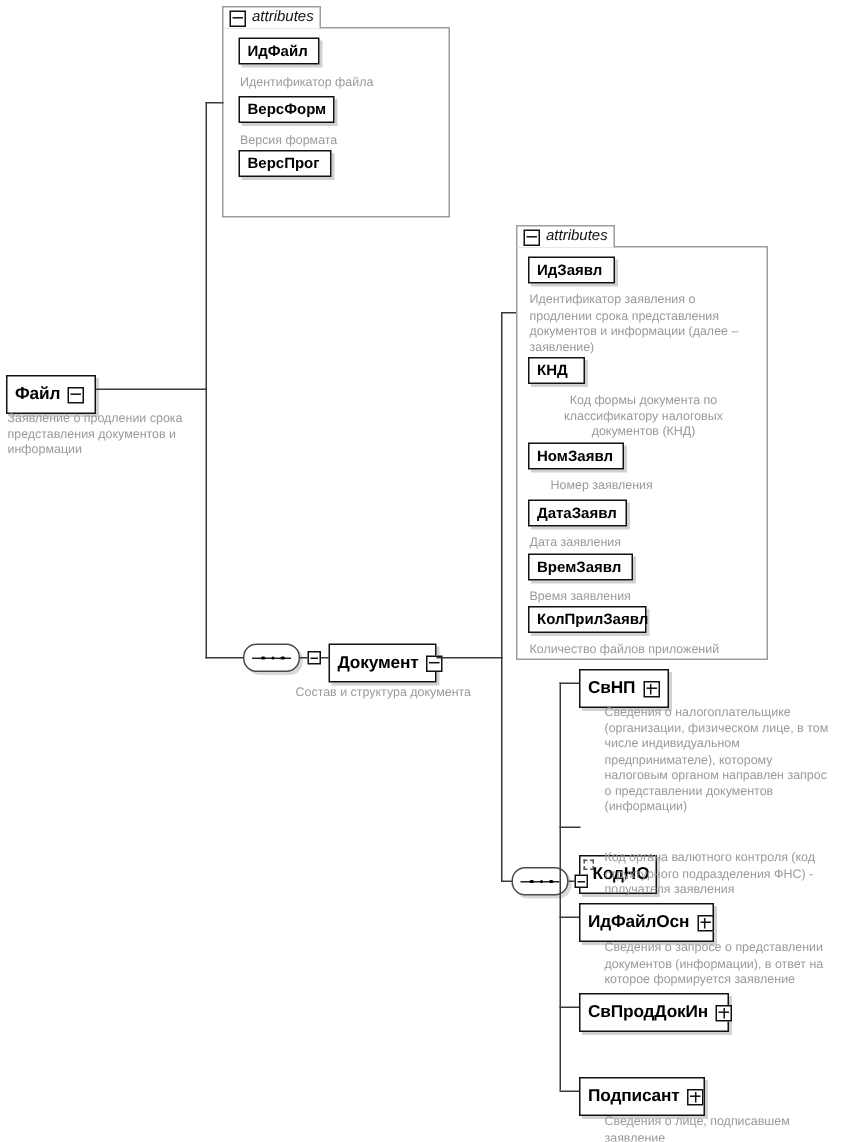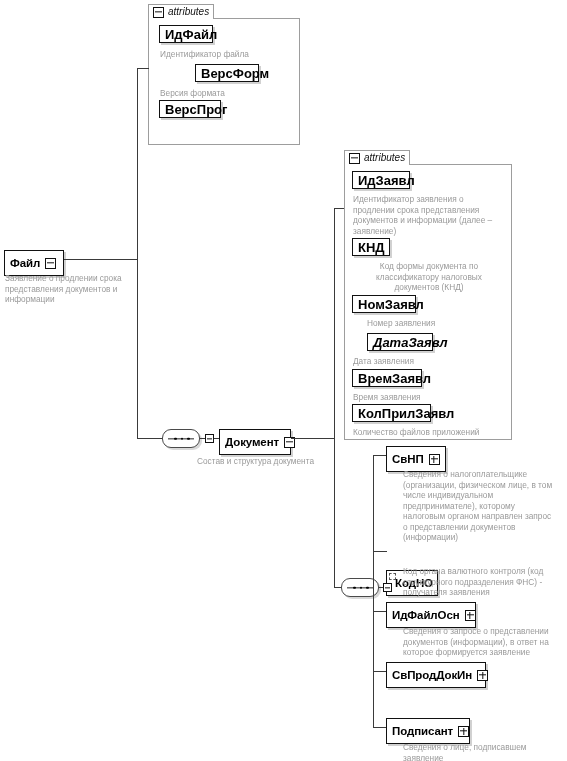--- a/index.html
+++ b/index.html
@@ -89,21 +89,21 @@
     background: #ffffff;
     border: 1.6px solid #111111;
     box-shadow: 2px 2px 0 0 rgba(0,0,0,0.18);
     height: 18px;
     display: flex;
     align-items: center;
     padding: 0 5px;
     white-space: nowrap;
   }
   .attrbox .lbl {
-    font-size: 13px;
+    font-size: 10px;
     font-weight: bold;
     color: #000;
     line-height: 11px;
   }
 
   
   .doc {
     position: absolute;
     font-size: 8.3px;
     line-height: 10.5px;
@@ -226,21 +226,21 @@
     <span class="tglbox"></span>
     <span class="lbl">attributes</span>
   </div>
   <div class="attr-panel" style="left:148px; top:18px; width:152px; height:127px;"></div>
 
   <div class="attrbox" style="left:159px; top:25px; width:54px;">
     <span class="lbl">ИдФайл</span>
   </div>
   <div class="doc" style="left:160px; top:49px; width:136px;">Идентификатор файла</div>
 
-  <div class="attrbox" style="left:159px; top:64px; width:64px;margin-left:36px;">
+  <div class="attrbox" style="left:159px; top:64px; width:64px;">
     <span class="lbl">ВерсФорм</span>
   </div>
   <div class="doc" style="left:160px; top:88px; width:136px;">Версия формата</div>
 
   <div class="attrbox" style="left:159px; top:100px; width:62px;">
     <span class="lbl">ВерсПрог</span>
   </div>
 
   <div class="node" style="left:4px; top:250px; width:60px;">
     <span class="lbl">Файл</span>
@@ -294,21 +294,21 @@
   <div class="attrbox" style="left:352px; top:238px; width:38px;">
     <span class="lbl">КНД</span>
   </div>
   <div class="doc" style="left:353px; top:261px; width:152px;text-align:center;">Код формы документа по классификатору налоговых документов (КНД)</div>
 
   <div class="attrbox" style="left:352px; top:295px; width:64px;">
     <span class="lbl">НомЗаявл</span>
   </div>
   <div class="doc" style="left:353px; top:318px; width:152px;padding-left:14px;">Номер заявления</div>
 
-  <div class="attrbox" style="left:367px; top:333px; width:66px;font-style:italic;">
+  <div class="attrbox" style="left:352px; top:333px; width:66px;">
     <span class="lbl">ДатаЗаявл</span>
   </div>
   <div class="doc" style="left:353px; top:356px; width:152px;">Дата заявления</div>
 
   <div class="attrbox" style="left:352px; top:369px; width:70px;">
     <span class="lbl">ВремЗаявл</span>
   </div>
   <div class="doc" style="left:353px; top:392px; width:152px;">Время заявления</div>
 
   <div class="attrbox" style="left:352px; top:404px; width:79px;">

